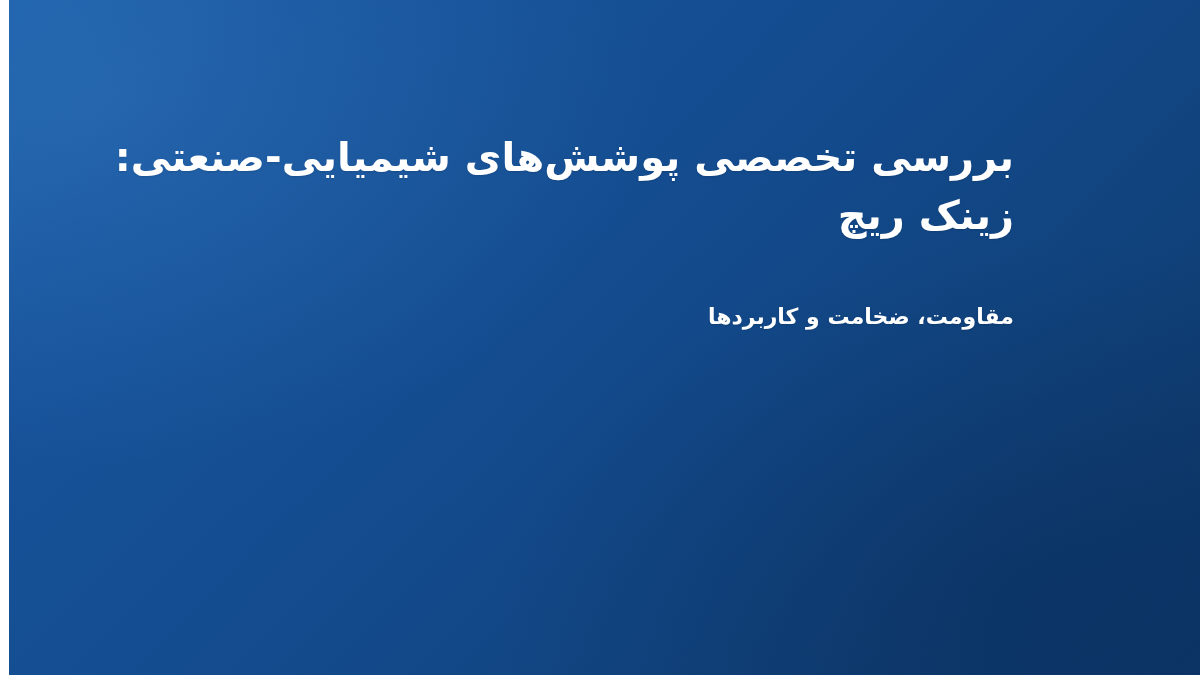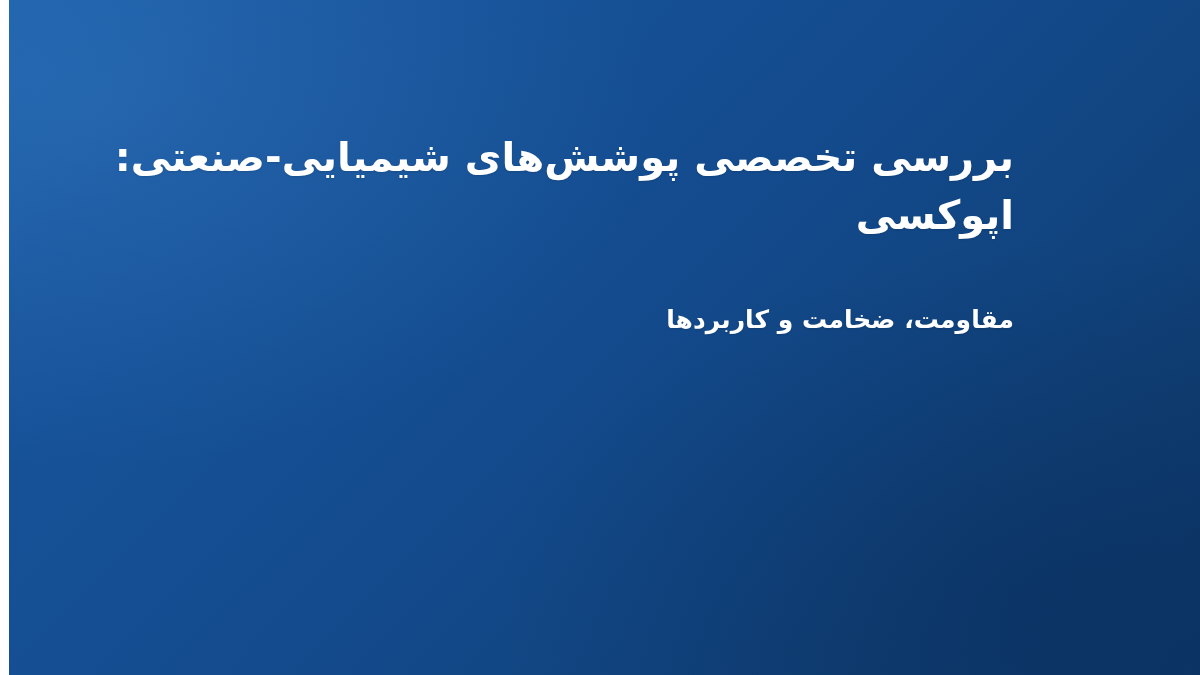--- a/index.html
+++ b/index.html
@@ -59,32 +59,32 @@
     margin: 0;
     letter-spacing: 0px;
     text-shadow: 0 1px 2px rgba(0,0,0,0.12);
   }
   .title .line {
     display: block;
     white-space: pre;
   }
   .subtitle {
     color: #ffffff;
-    font-size: 25px;
+    font-size: 22px;
     font-weight: bold;
     margin: 0;
     padding-top: 58px;
     line-height: 1.4;
     text-shadow: 0 1px 2px rgba(0,0,0,0.12);
   }
 </style>
 </head>
 <body>
 
 <div class="slide">
   <div class="content">
     <h1 class="title">
       <span class="line">بررسی تخصصی پوشش‌های شیمیایی-صنعتی:</span>
-      <span class="line">اپوکسی</span>
+      <span class="line">زینک ریچ</span>
     </h1>
     <p class="subtitle">مقاومت، ضخامت و کاربردها</p>
   </div>
 </div>
 
 </body></html>

